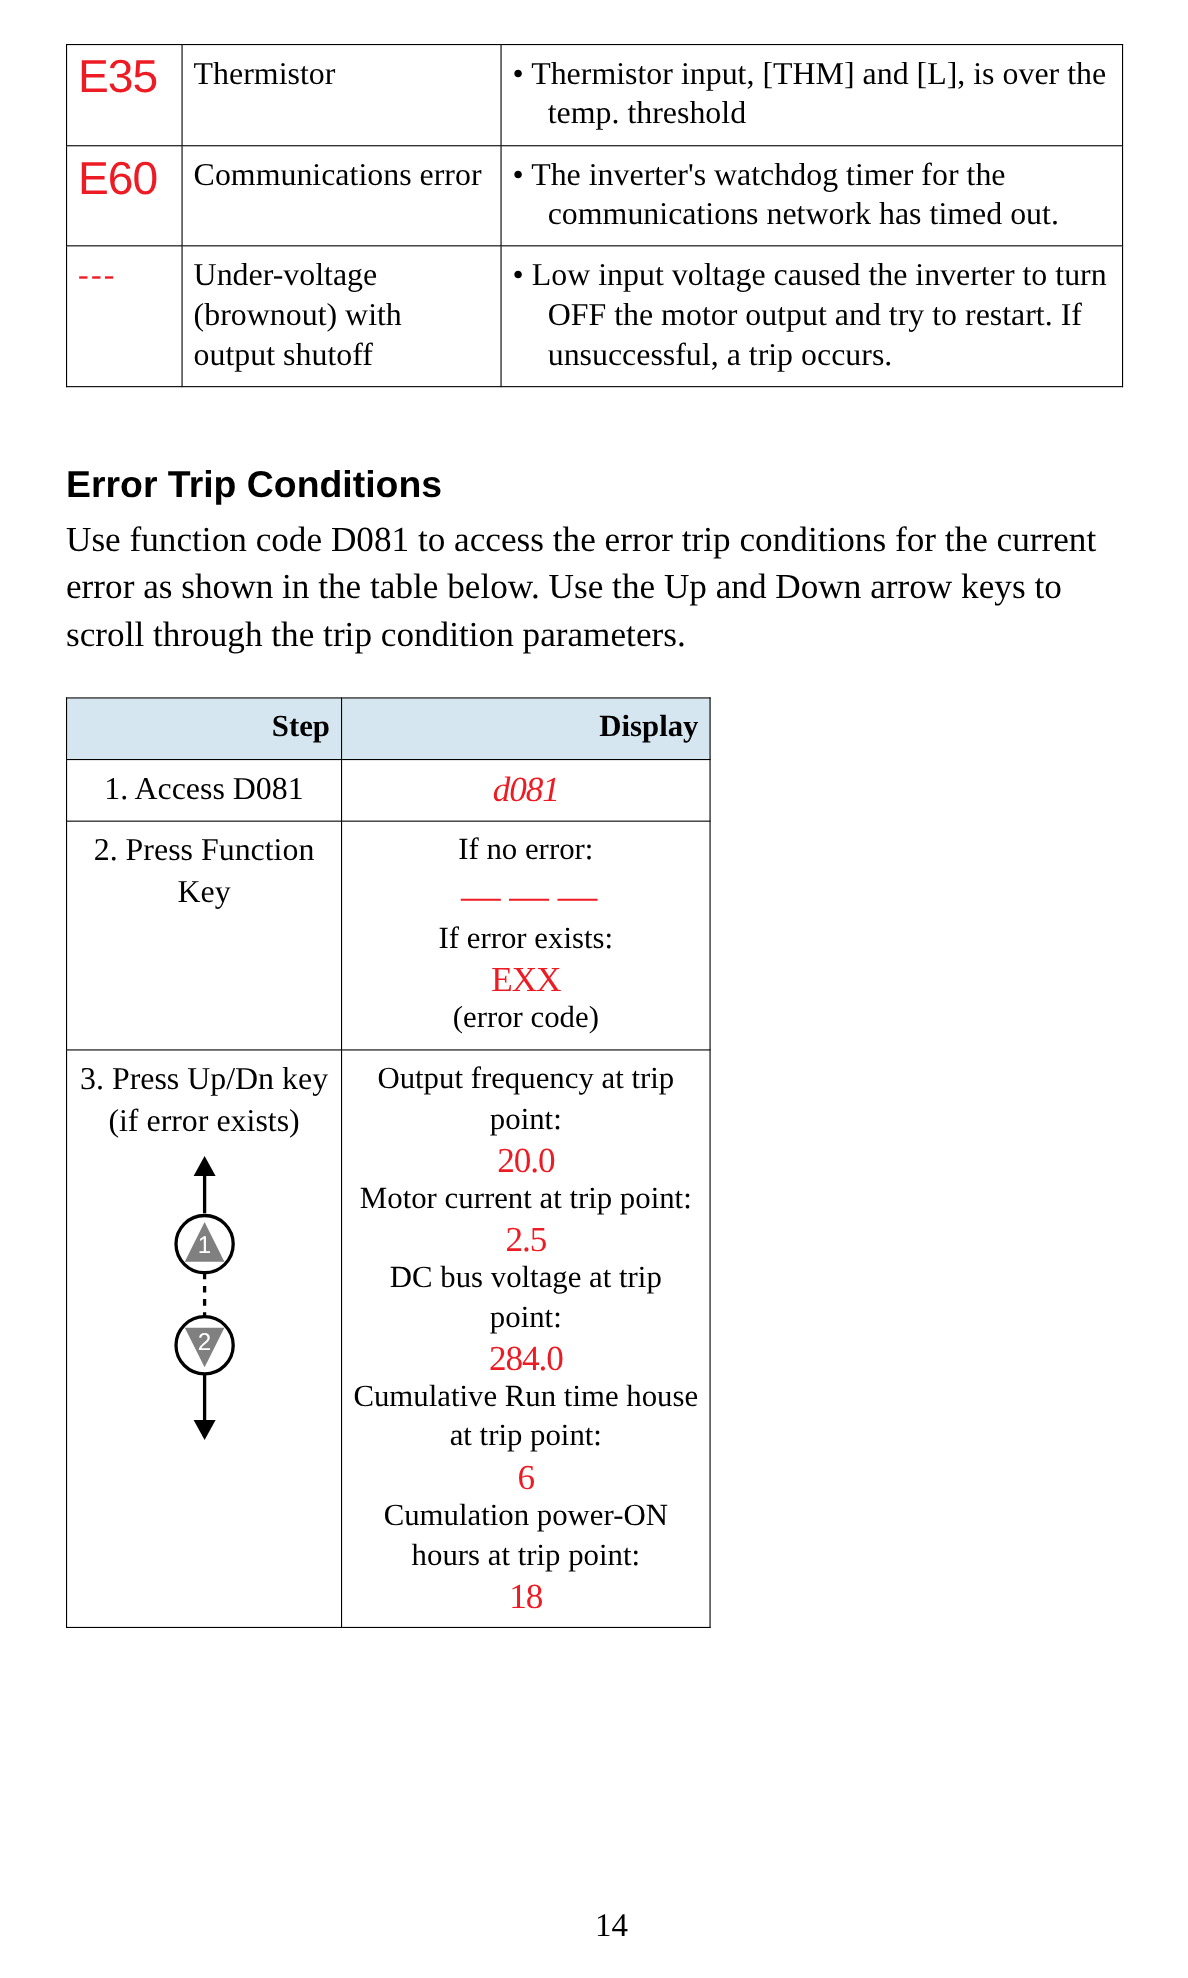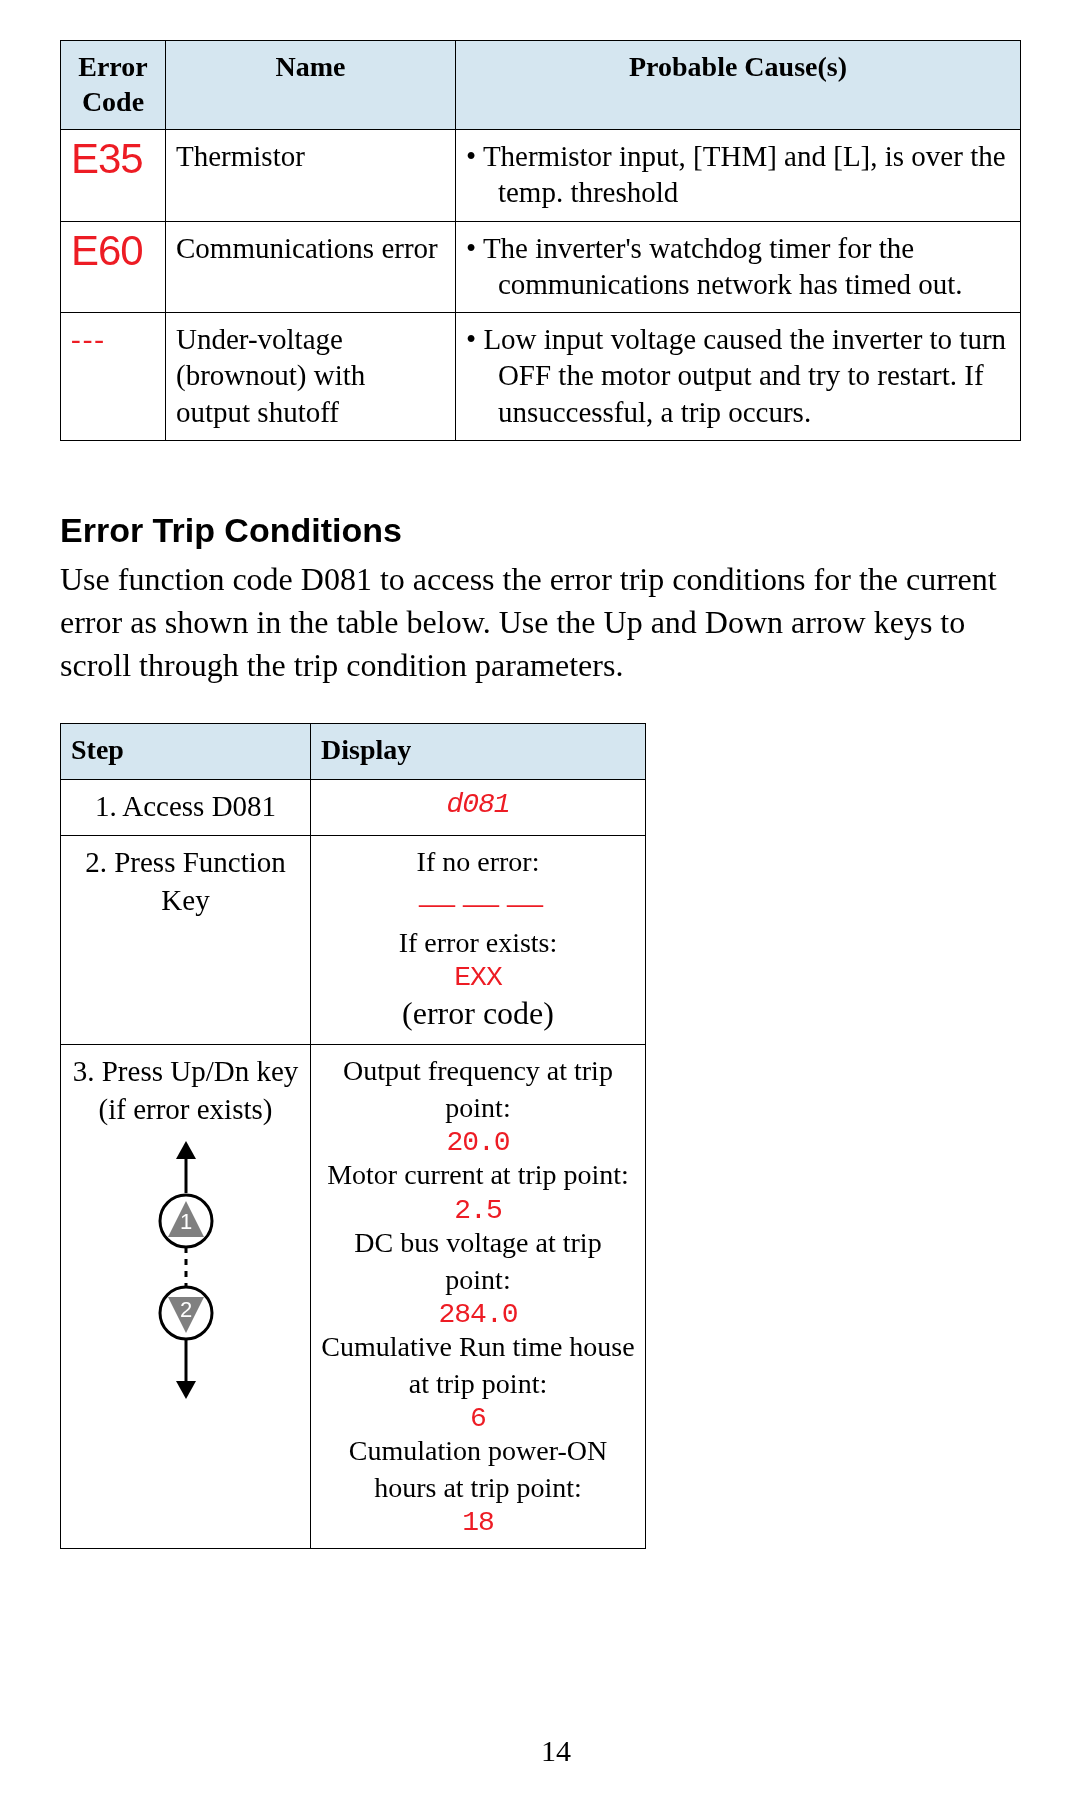--- a/index.html
+++ b/index.html
@@ -11,47 +11,42 @@
   .col-name{width:290px}
   .col-cause{width:565px}
   .seg{color:#ed1c24;font-family:Liberation Sans, sans-serif;font-size:42px;letter-spacing:-1px;line-height:1}
   .segbig{font-size:42px}
   .dashcell{color:#ed1c24;font-size:34px;line-height:1;font-family:"Times New Roman",Times,serif;letter-spacing:2px;text-align:center}
   .cause-bullet{display:block;padding-left:1.1em;text-indent:-1.1em}
   h2.sec{font-family:Arial,Helvetica,sans-serif;font-weight:bold;font-size:34px;margin:70px 0 8px 0}
   p.body{font-size:32px;line-height:1.35;margin:0 0 36px 0;max-width:960px}
   table.trip{width:585px;border-collapse:collapse;table-layout:fixed}
   table.trip th,table.trip td{border:1.5px solid #000;padding:8px 10px 10px 10px;text-align:center;vertical-align:top;font-size:29px;line-height:1.3}
-  table.trip th{background:#d5e6f0;font-weight:bold;text-align:left;font-size:28px}
+  table.trip th{background:#d5e6f0;font-weight:bold;text-align:right;font-size:28px}
   .tcol-step{width:250px}
   .tcol-disp{width:335px}
   .disp-lbl{display:block;font-size:28px;margin-top:0}
-  .seg-disp{display:block;color:#ed1c24;font-family:Liberation Mono, monospace;font-size:28px;letter-spacing:-1px;line-height:1.05;margin-top:2px}
+  .seg-disp{display:block;color:#ed1c24;font-family:Liberation Serif, serif;font-size:32px;letter-spacing:-1px;line-height:1.05;margin-top:2px}
   .seg-dashes{display:block;color:#ed1c24;font-size:36px;letter-spacing:8px;line-height:1.0;margin:4px 0 4px 14px}
-  .subnote{display:block;font-size:32px}
+  .subnote{display:block;font-size:28px}
   .footer-num{position:absolute;bottom:30px;left:16px;width:100%;text-align:center;font-size:30px}
   .arrows-svg{display:block;margin:12px auto 0 auto}
 </style>
 </head>
 <body>
 
 <div class="page">
 
   <table class="error">
     <colgroup>
       <col class="col-code">
         <col class="col-name">
         <col class="col-cause">
     </colgroup>
     <tbody>
-        <tr>
-      <th>Error Code</th>
-      <th>Name</th>
-      <th>Probable Cause(s)</th>
-    </tr>
     <tr>
       <td style="vertical-align:top"><span class="seg segbig">E35</span></td>
       <td>Thermistor</td>
       <td>
             <span class="cause-bullet">•  Thermistor input, [THM] and [L], is over the temp. threshold</span>
           </td>
     </tr>
     <tr>
       <td style="vertical-align:top"><span class="seg segbig">E60</span></td>
       <td>Communications error</td>

